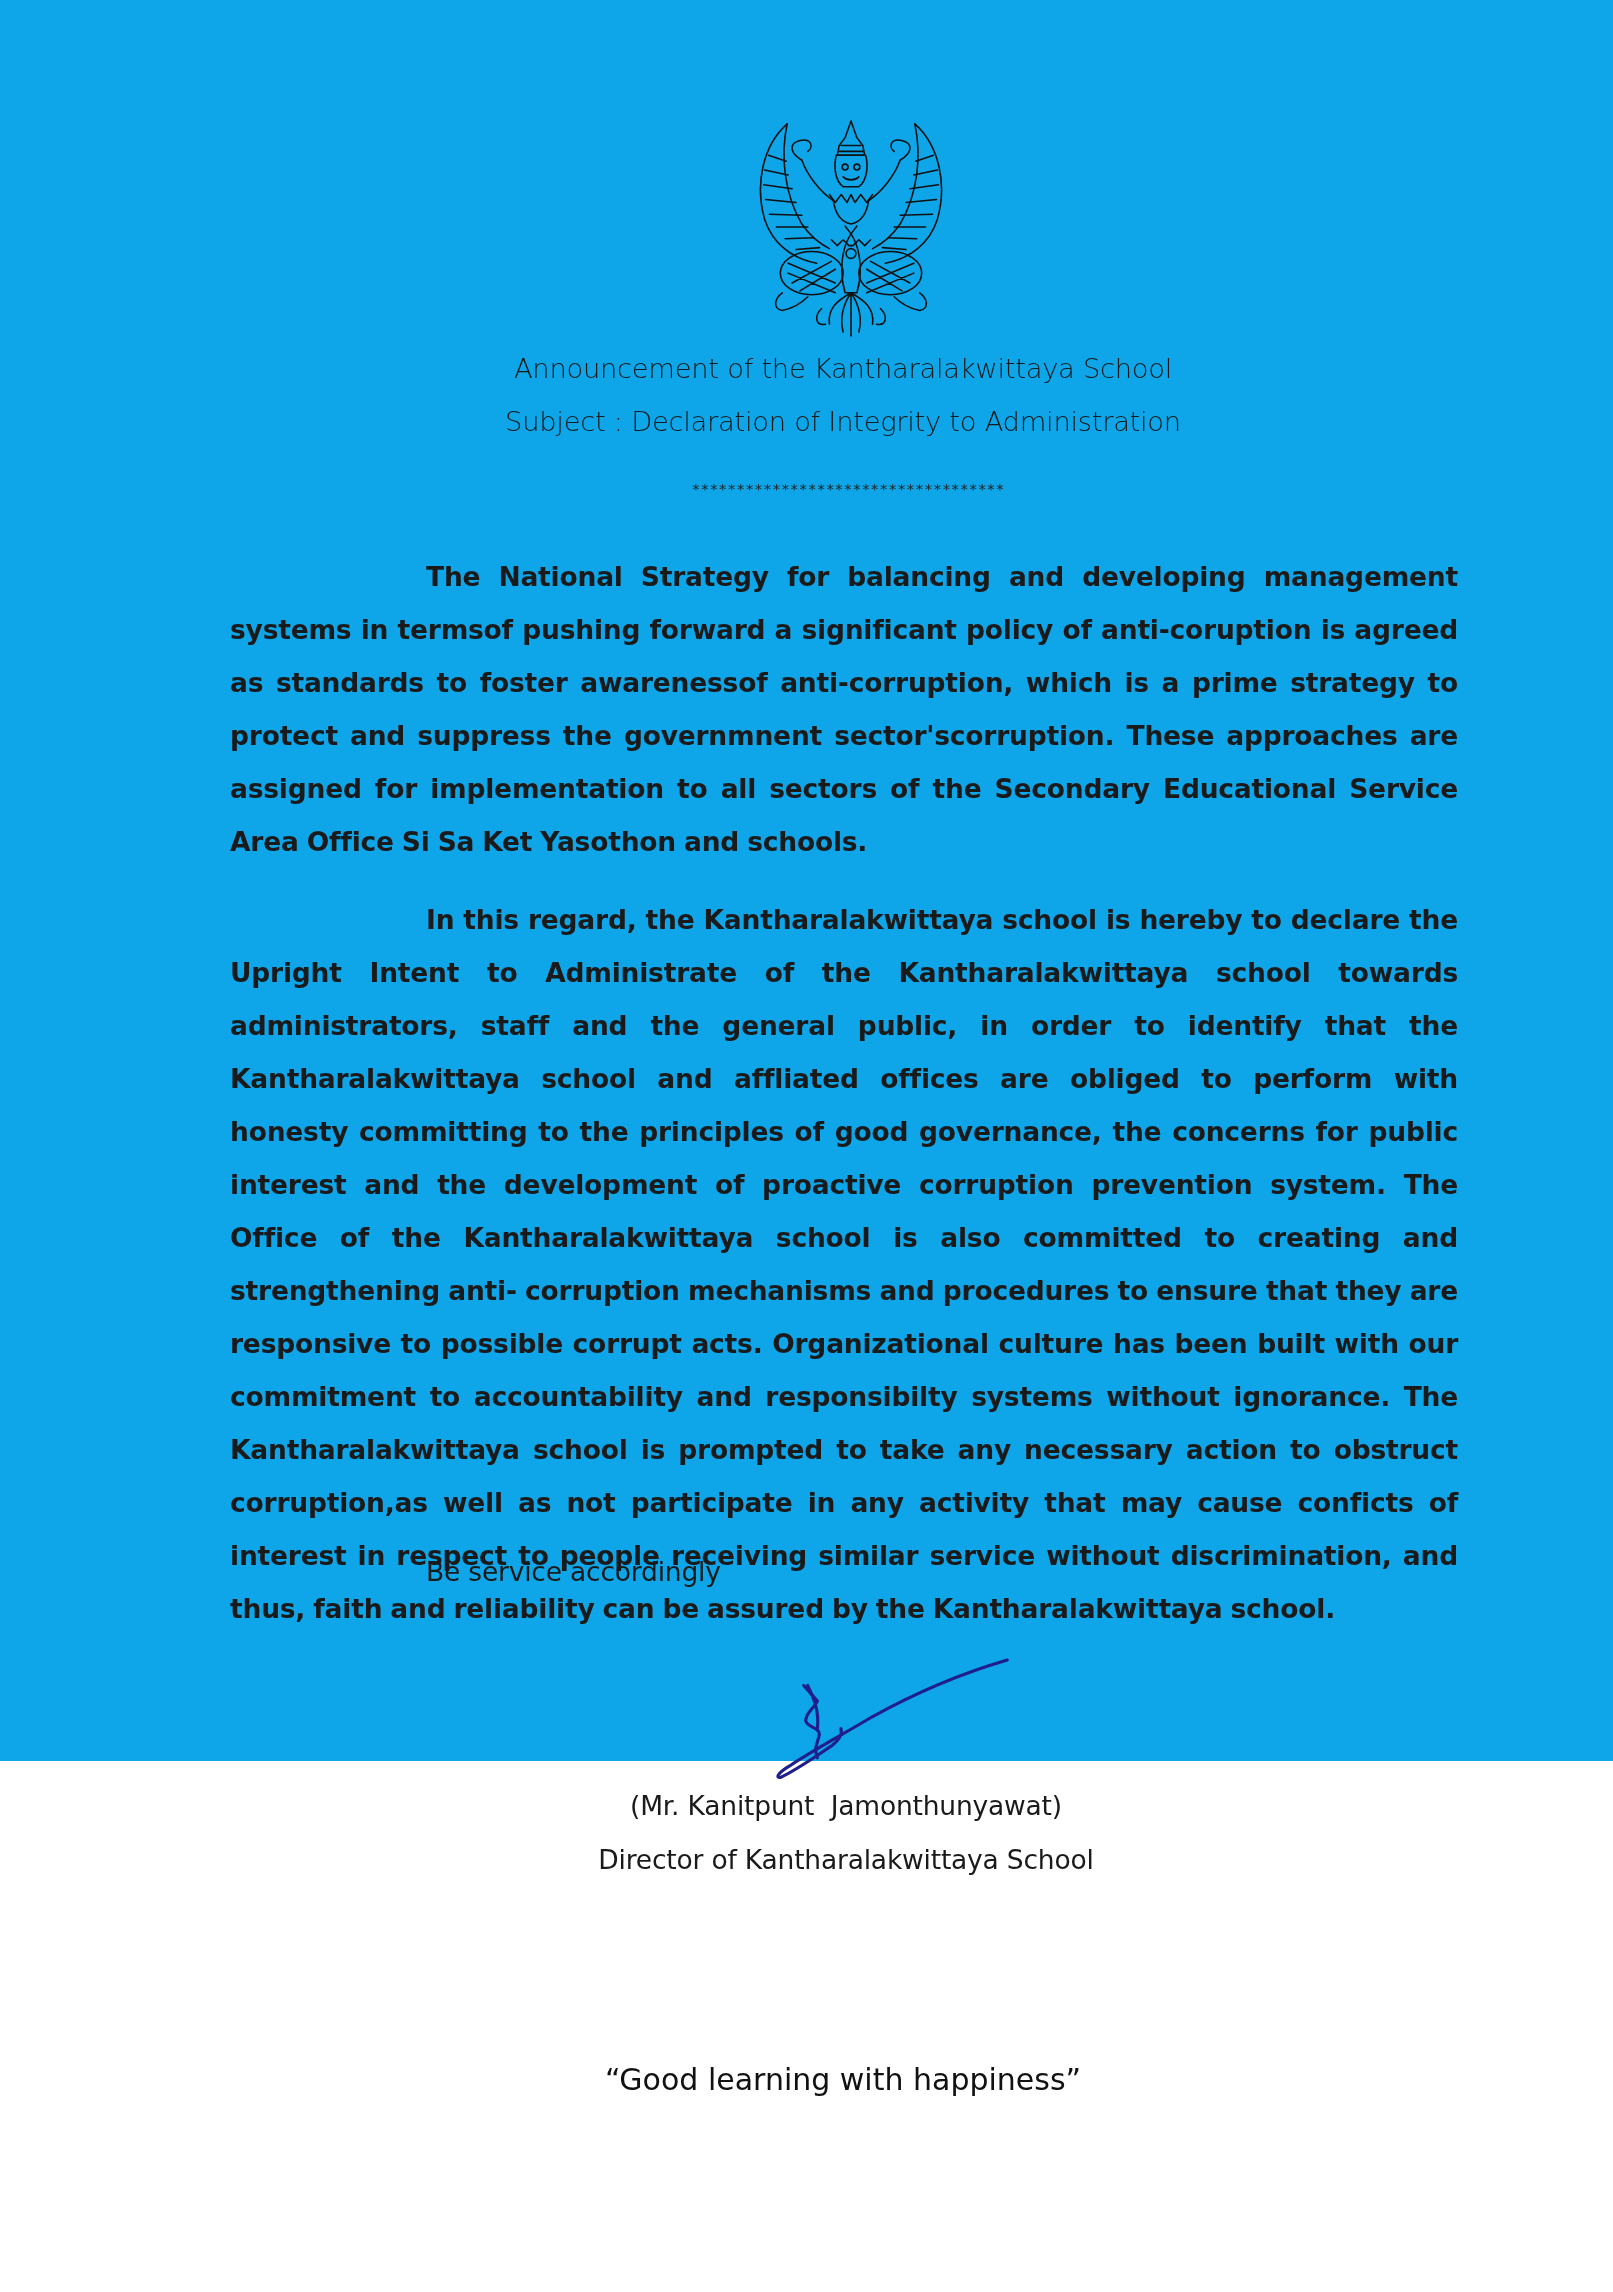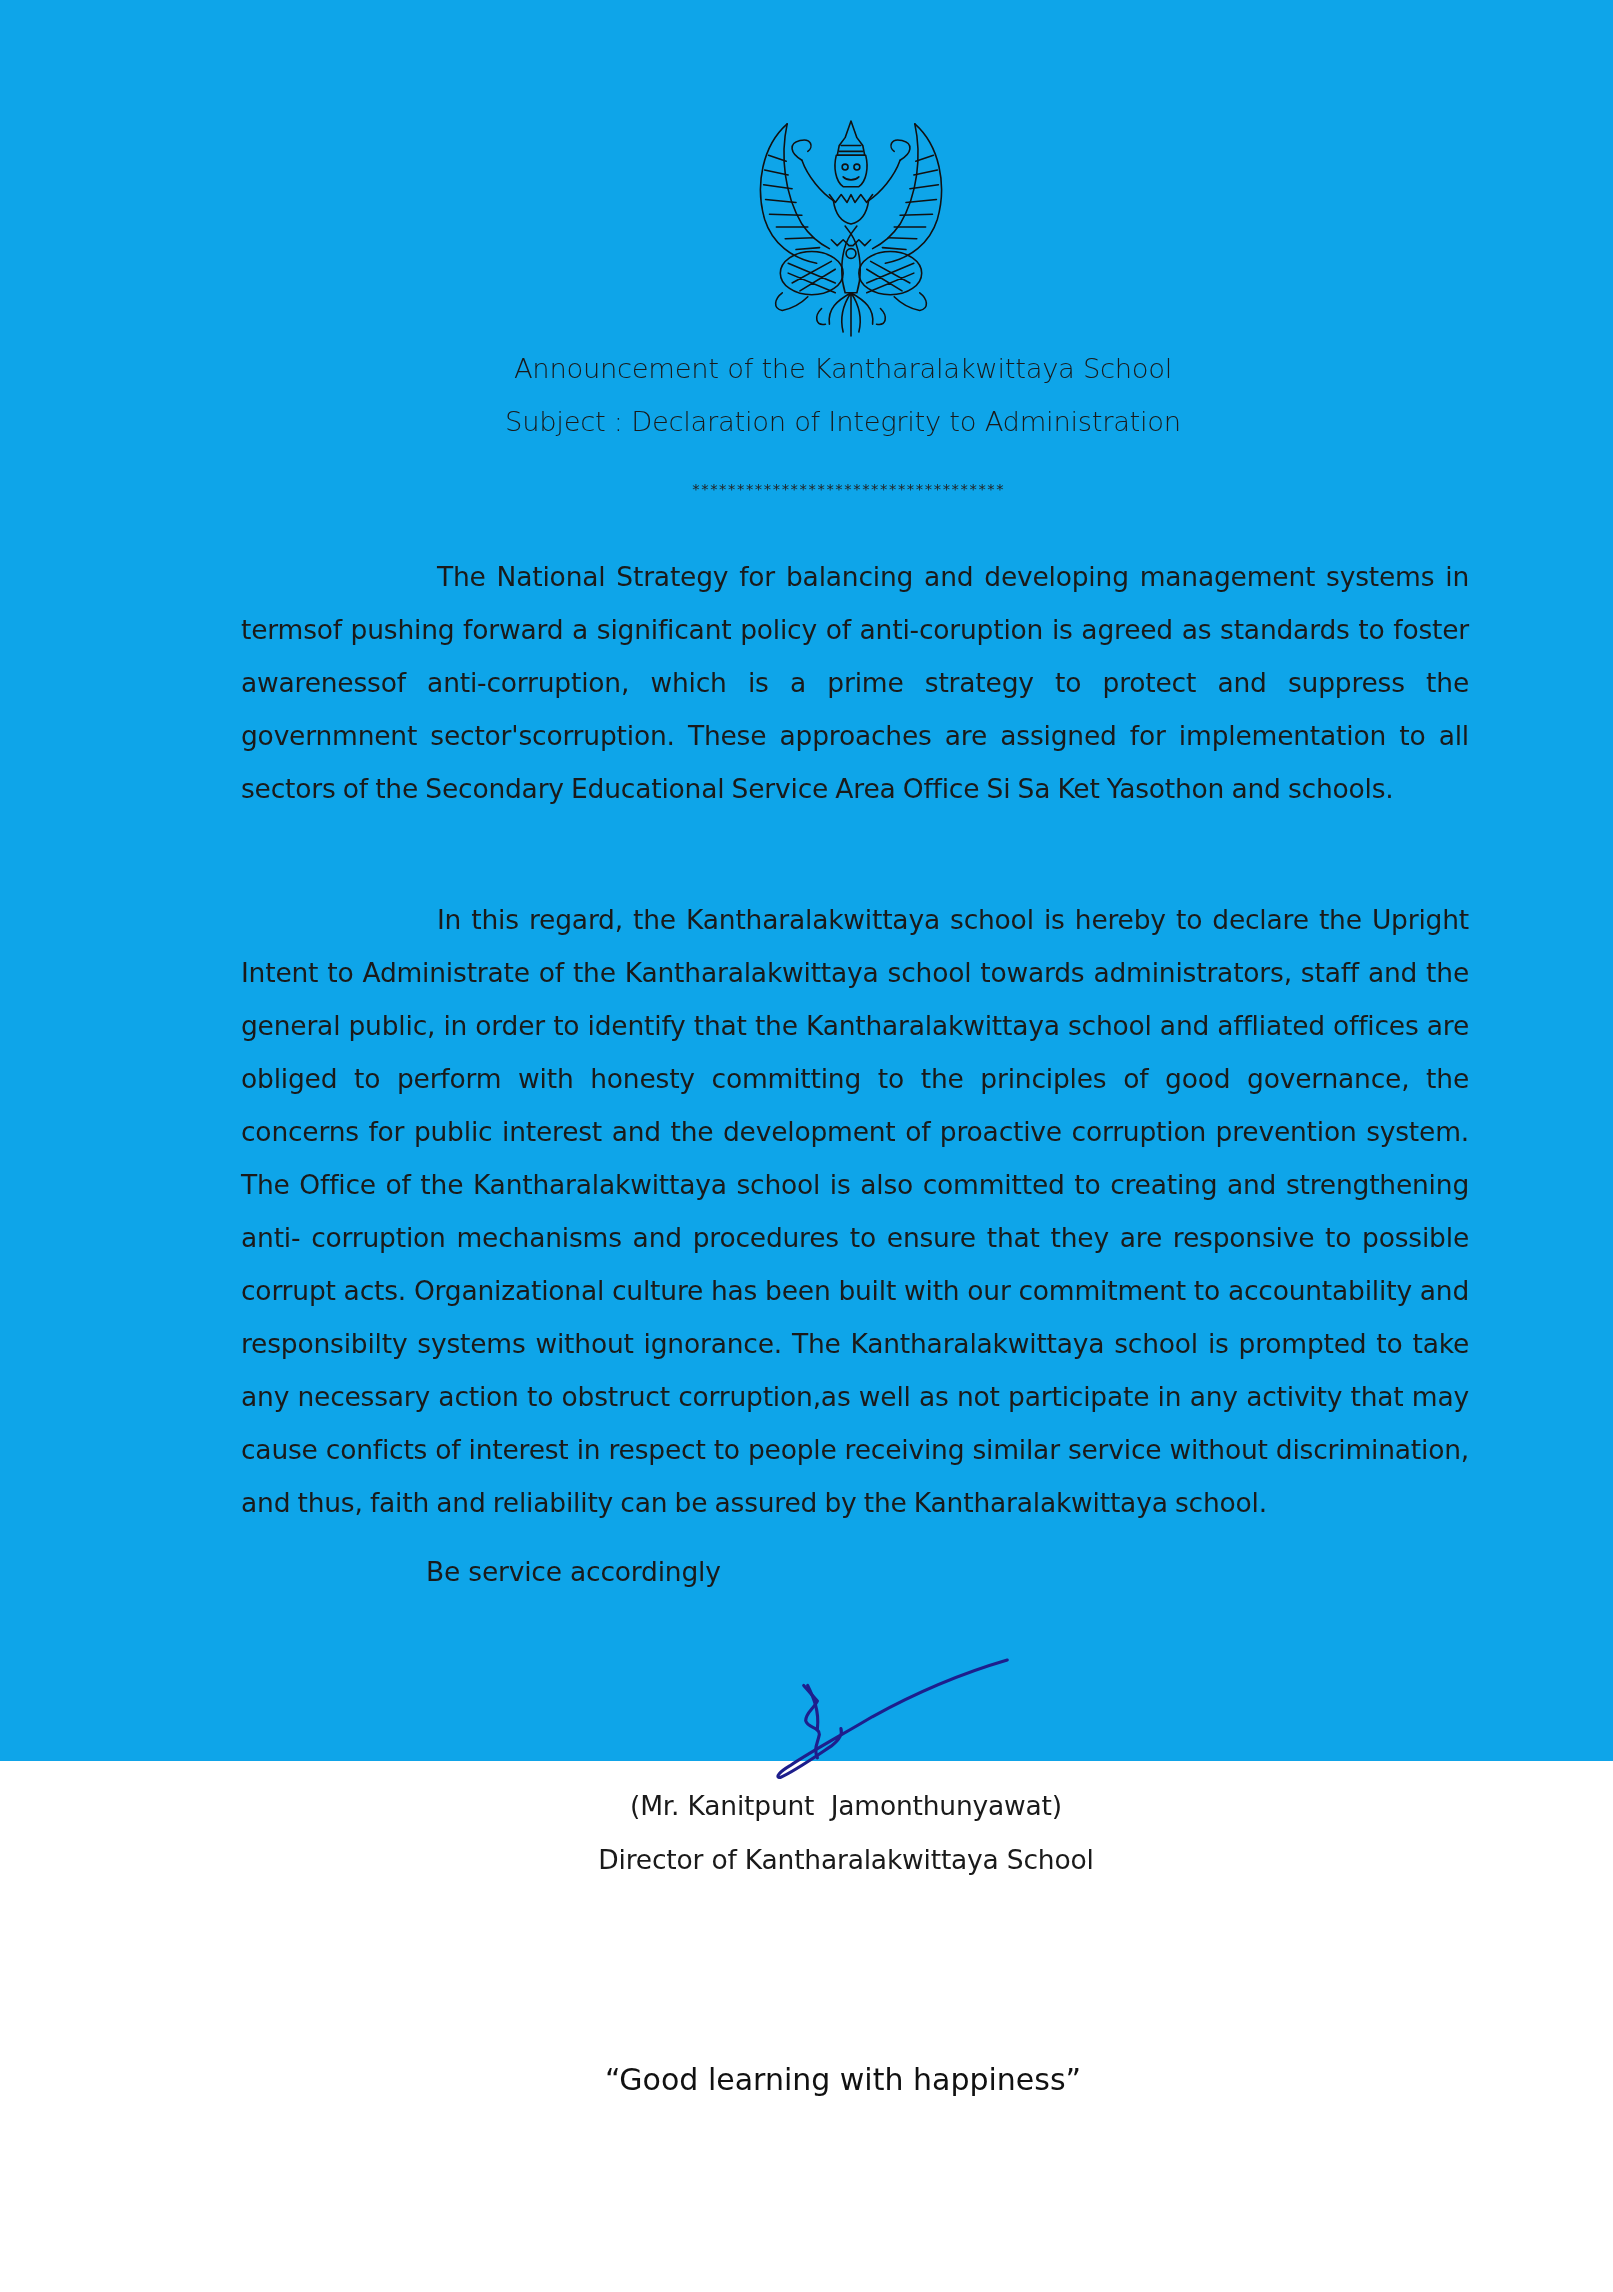--- a/index.html
+++ b/index.html
@@ -53,24 +53,23 @@
       color: #222;
     }
     .body-text {
       position: absolute;
       left: 230px;
       width: 1228px;
       font-size: 26.5px;
       line-height: 53px;
       text-align: justify;
       color: #1a1a1a;
-      font-weight: 400;
+      font-weight: 700;
       letter-spacing: -0.2px;
       word-spacing: -1px;
-      margin-left: 11px;
     }
     .body-text p {
       margin: 0;
       text-indent: 196px;
     }
     .para-1 { top: 550px; }
     .para-2 { top: 893px; }
     .closing {
       position: absolute;
       left: 426px;

